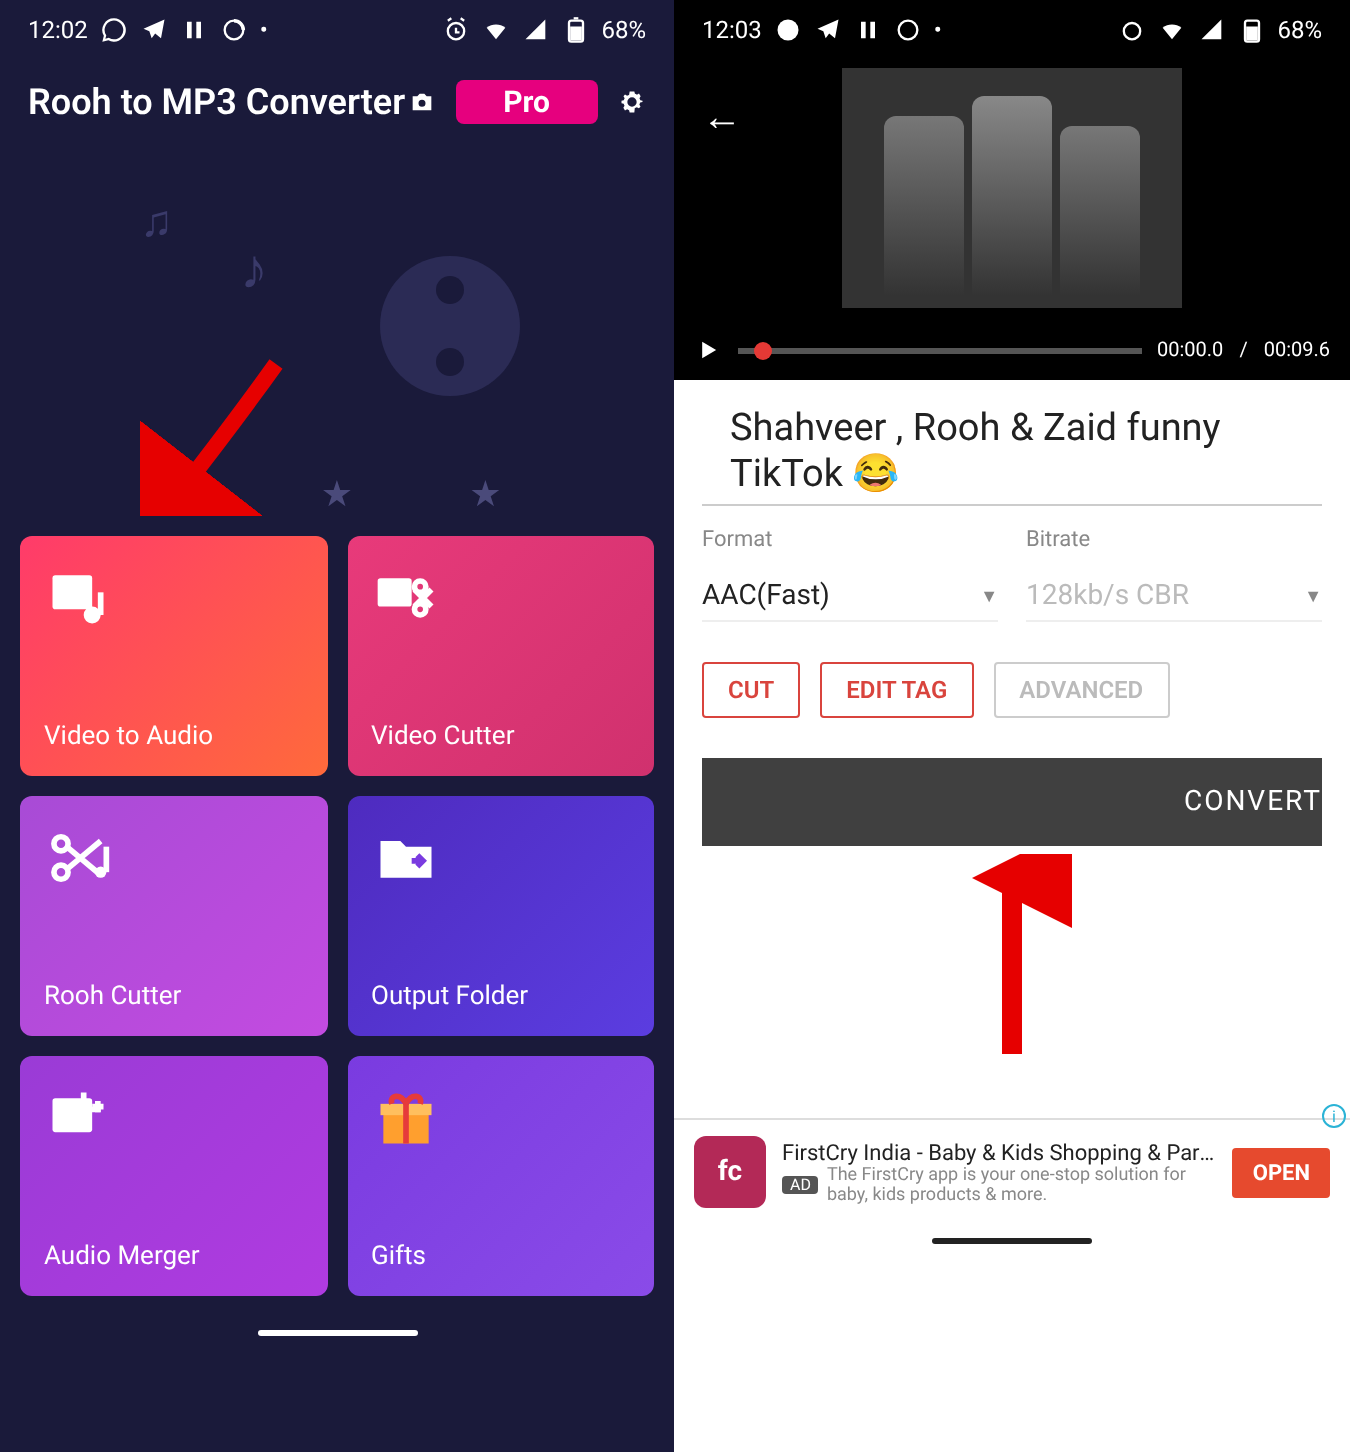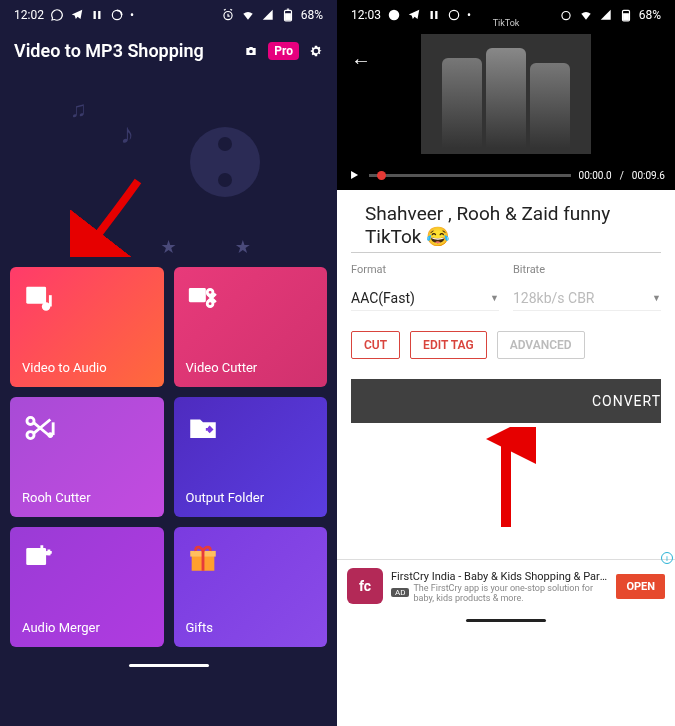--- a/index.html
+++ b/index.html
@@ -17,21 +17,21 @@
   
   .status { display:flex; align-items:center; justify-content:space-between; height:30px; padding:0 14px; font-size:12px; }
   .status .sl, .status .sr { display:flex; align-items:center; gap:6px; }
   .status.light { color:#fff; }
   .ico { width:14px; height:14px; display:inline-flex; align-items:center; justify-content:center; }
 
   
   .app-hdr { display:flex; align-items:center; justify-content:space-between; padding:10px 14px 6px; }
   .app-title { font-size:18px; font-weight:600; }
   .app-icons { display:flex; align-items:center; gap:10px; }
-  .pro-badge { background:#e6007e; color:#fff; font-size:12px; font-weight:700; padding:2px 6px; border-radius:4px; }
+  .pro-badge { background:#e6007e; color:#fff; font-size:15px; font-weight:700; padding:2px 24px; border-radius:4px; }
 
   
   .decor { position:relative; height:190px; }
   .star { position:absolute; color:#4a4a7a; font-size:18px; }
   .note { position:absolute; color:#3a3a6a; font-size:22px; }
   .reel { position:absolute; width:70px; height:70px; border-radius:50%; background:#2b2b55; top:60px; left:190px; }
   .reel::before,.reel::after{content:"";position:absolute;width:14px;height:14px;border-radius:50%;background:#1a1a3a;}
   .reel::before{top:10px;left:28px;}
   .reel::after{bottom:10px;left:28px;}
   .starrow{position:absolute;bottom:0;left:0;right:0;display:flex;justify-content:space-around;padding:0 20px;}
@@ -145,21 +145,21 @@
             <rect x="6" y="4" width="12" height="18" rx="2"></rect>
             <rect x="8" y="10" width="8" height="10" fill="currentColor"></rect>
             <path d="M10 2h4"></path>
           </svg>
       </span>
       <span>68%</span>
     </div>
   </div>
 
   <div class="app-hdr">
-    <span class="app-title">Video to MP3 Shopping</span>
+    <span class="app-title">Rooh to MP3 Converter</span>
     <div class="app-icons">
       <span class="ico">
         <svg viewBox="0 0 24 24" fill="currentColor">
             <path d="M4 7h4l2-2h4l2 2h4v12H4V7Zm8 3a3 3 0 1 0 0 6 3 3 0 0 0 0-6Z"></path>
           </svg>
       </span>
       <span class="pro-badge">Pro</span>
       <span class="ico">
         <svg viewBox="0 0 24 24" fill="currentColor">
             <path d="M12 8a4 4 0 1 0 0 8 4 4 0 0 0 0-8Zm9 4-2 .5a7 7 0 0 1-.7 1.7l1 1.8-1.4 1.4-1.8-1a7 7 0 0 1-1.7.7L14 21h-4l-.5-2a7 7 0 0 1-1.7-.7l-1.8 1L4.6 17l1-1.8A7 7 0 0 1 4.9 13.5L3 13v-2l2-.5a7 7 0 0 1 .7-1.7l-1-1.8L6 5.6l1.8 1a7 7 0 0 1 1.7-.7L10 3h4l.5 2a7 7 0 0 1 1.7.7l1.8-1L19.4 7l-1 1.8a7 7 0 0 1 .7 1.7L21 11v1Z"></path>
@@ -307,21 +307,20 @@
           </span>
         <span class="ico">
             <svg viewBox="0 0 24 24" fill="none" stroke="currentColor" stroke-width="2">
               <rect x="6" y="4" width="12" height="18" rx="2"></rect>
               <rect x="8" y="10" width="8" height="10" fill="currentColor"></rect>
             </svg>
           </span>
         <span>68%</span>
       </div>
     </div>
-    <div class="mini-title">TikTok</div>
     <span class="back">←</span>
     <div class="thumb">
       <div class="person p1"></div>
       <div class="person p2"></div>
       <div class="person p3"></div>
     </div>
     <div class="playbar">
       <span class="ico">
           <svg viewBox="0 0 24 24" fill="#fff">
             <path d="M7 5v14l12-7L7 5Z"></path>

